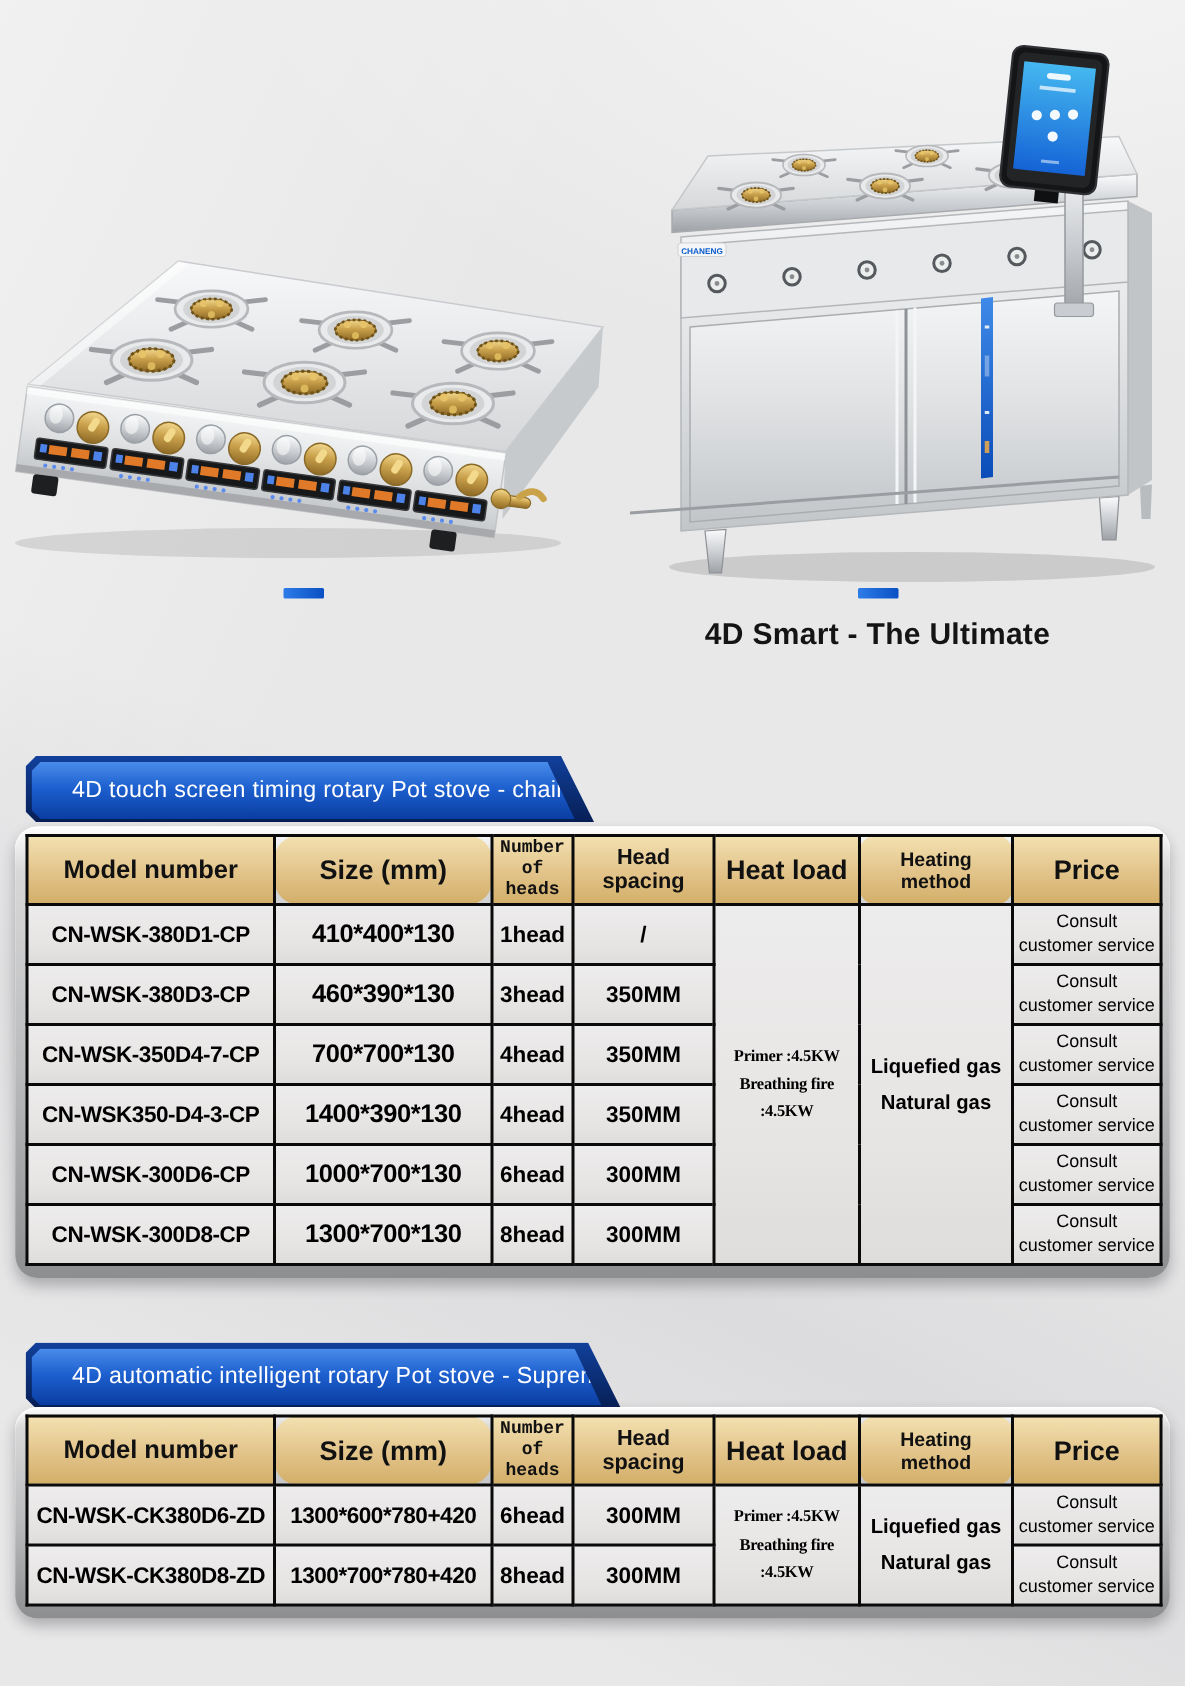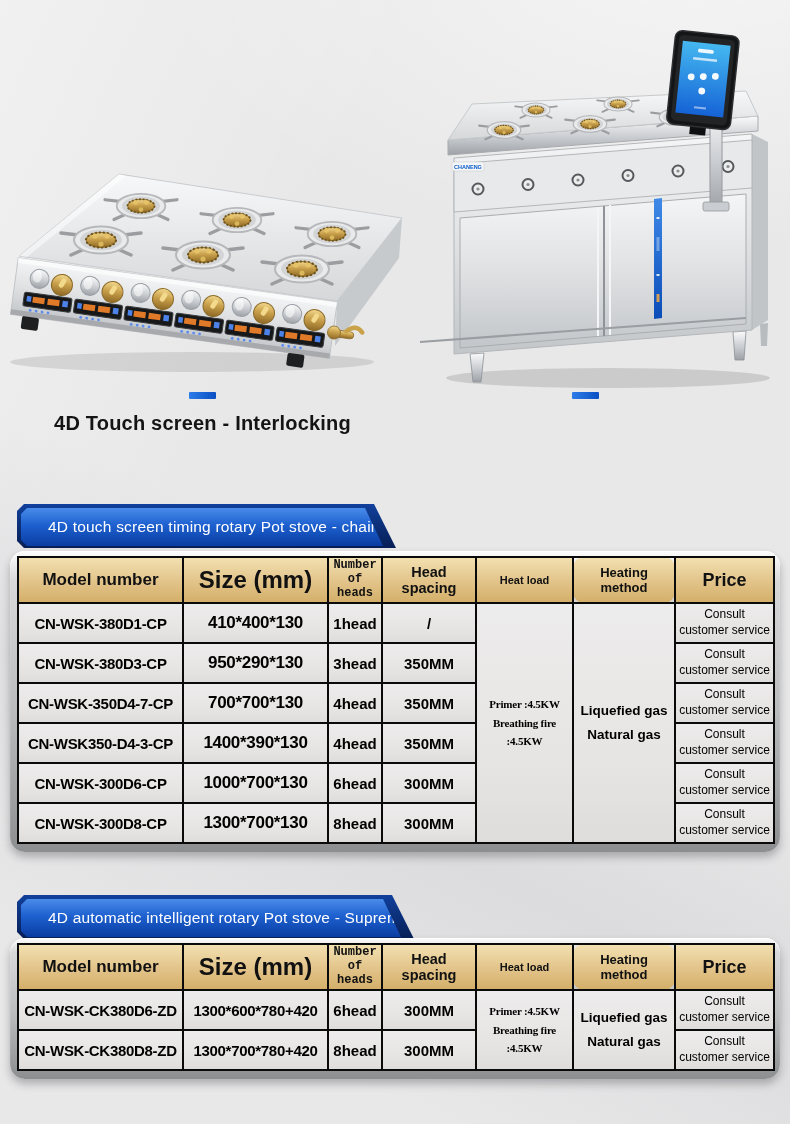--- a/index.html
+++ b/index.html
@@ -58,24 +58,24 @@
   table.spec th{
     height:46px;color:#111;font-weight:bold;
     background:linear-gradient(180deg,#f2e0b0 0%,#e2c astray 0%,#e2c389 55%,#d3af69 100%);
     background:linear-gradient(180deg,#f2e0b0 0%,#e2c389 55%,#d3af69 100%);
   }
   table.spec td{
     height:40px;color:#000;
     background:linear-gradient(180deg,#edecec 0%,#e6e4e3 70%,#dfdddc 100%);
   }
   .c-model{font-size:17px;}
-  .c-size{font-size:24px;}
+  .c-size{font-size:18px;border-radius:16px;}
   .c-heads{font-size:12px;line-height:1.15;font-family:Liberation Mono, monospace;}
   .c-spacing{font-size:14.5px;margin-left:36px;}
-  .c-heat{font-size:11px;}
+  .c-heat{font-size:18px;}
   .c-method{font-size:13px;border-radius:11px;}
   .c-price{font-size:18px;}
 
   td.model{font-size:15px;font-weight:bold;letter-spacing:-.3px;}
   td.size{font-size:17px;font-weight:bold;letter-spacing:-.3px;}
   td.size.long{font-size:15px;}
   td.heads{font-size:15px;font-weight:bold;}
   td.spacing{font-size:15px;font-weight:bold;}
   td.heat{font-size:11px;font-weight:bold;line-height:1.7;letter-spacing:-.2px;font-family:Liberation Serif, serif;}
   td.method{font-size:13.5px;font-weight:bold;line-height:1.75;text-align:center;}
@@ -272,24 +272,24 @@
       <circle cx="32" cy="43.5" r="3.4" fill="#ffffff" opacity=".95"></circle>
       <circle cx="44" cy="42" r="3.4" fill="#ffffff" opacity=".95"></circle>
       <circle cx="32" cy="58" r="3.4" fill="#ffffff" opacity=".95"></circle>
       <rect x="26" y="74" width="12" height="2" fill="#ffffff" opacity=".5"></rect>
     </g>
   </g>
 </svg>
 
 <div class="caption" id="caption-left">
   <div class="dash"></div>
-  <div class="cap-text">4D Touch screen - Interlocking</div>
 </div>
 <div class="caption" id="caption-right">
   <div class="dash"></div>
+  <div class="cap-text">4D Smart - The Ultimate</div>
 </div>
 
 <div class="banner" id="banner-1">
   <div class="banner-back"></div>
   <div class="banner-face">4D touch screen timing rotary Pot stove - chain model</div>
 </div>
 
 <div class="frame" id="frame-1">
   <table class="spec">
     <colgroup>
@@ -326,21 +326,21 @@
           <div>Liquefied gas</div>
           <div>Natural gas</div>
         </td>
         <td class="price">
           <span>Consult</span>
             <span>customer service</span>
         </td>
       </tr>
       <tr>
         <td class="model">CN-WSK-380D3-CP</td>
-        <td class="size">950*290*130</td>
+        <td class="size">460*390*130</td>
         <td class="heads">3head</td>
         <td class="spacing">350MM</td>
         <td class="price">
           <span>Consult</span>
             <span>customer service</span>
         </td>
       </tr>
       <tr>
         <td class="model">CN-WSK-350D4-7-CP</td>
         <td class="size">700*700*130</td>

